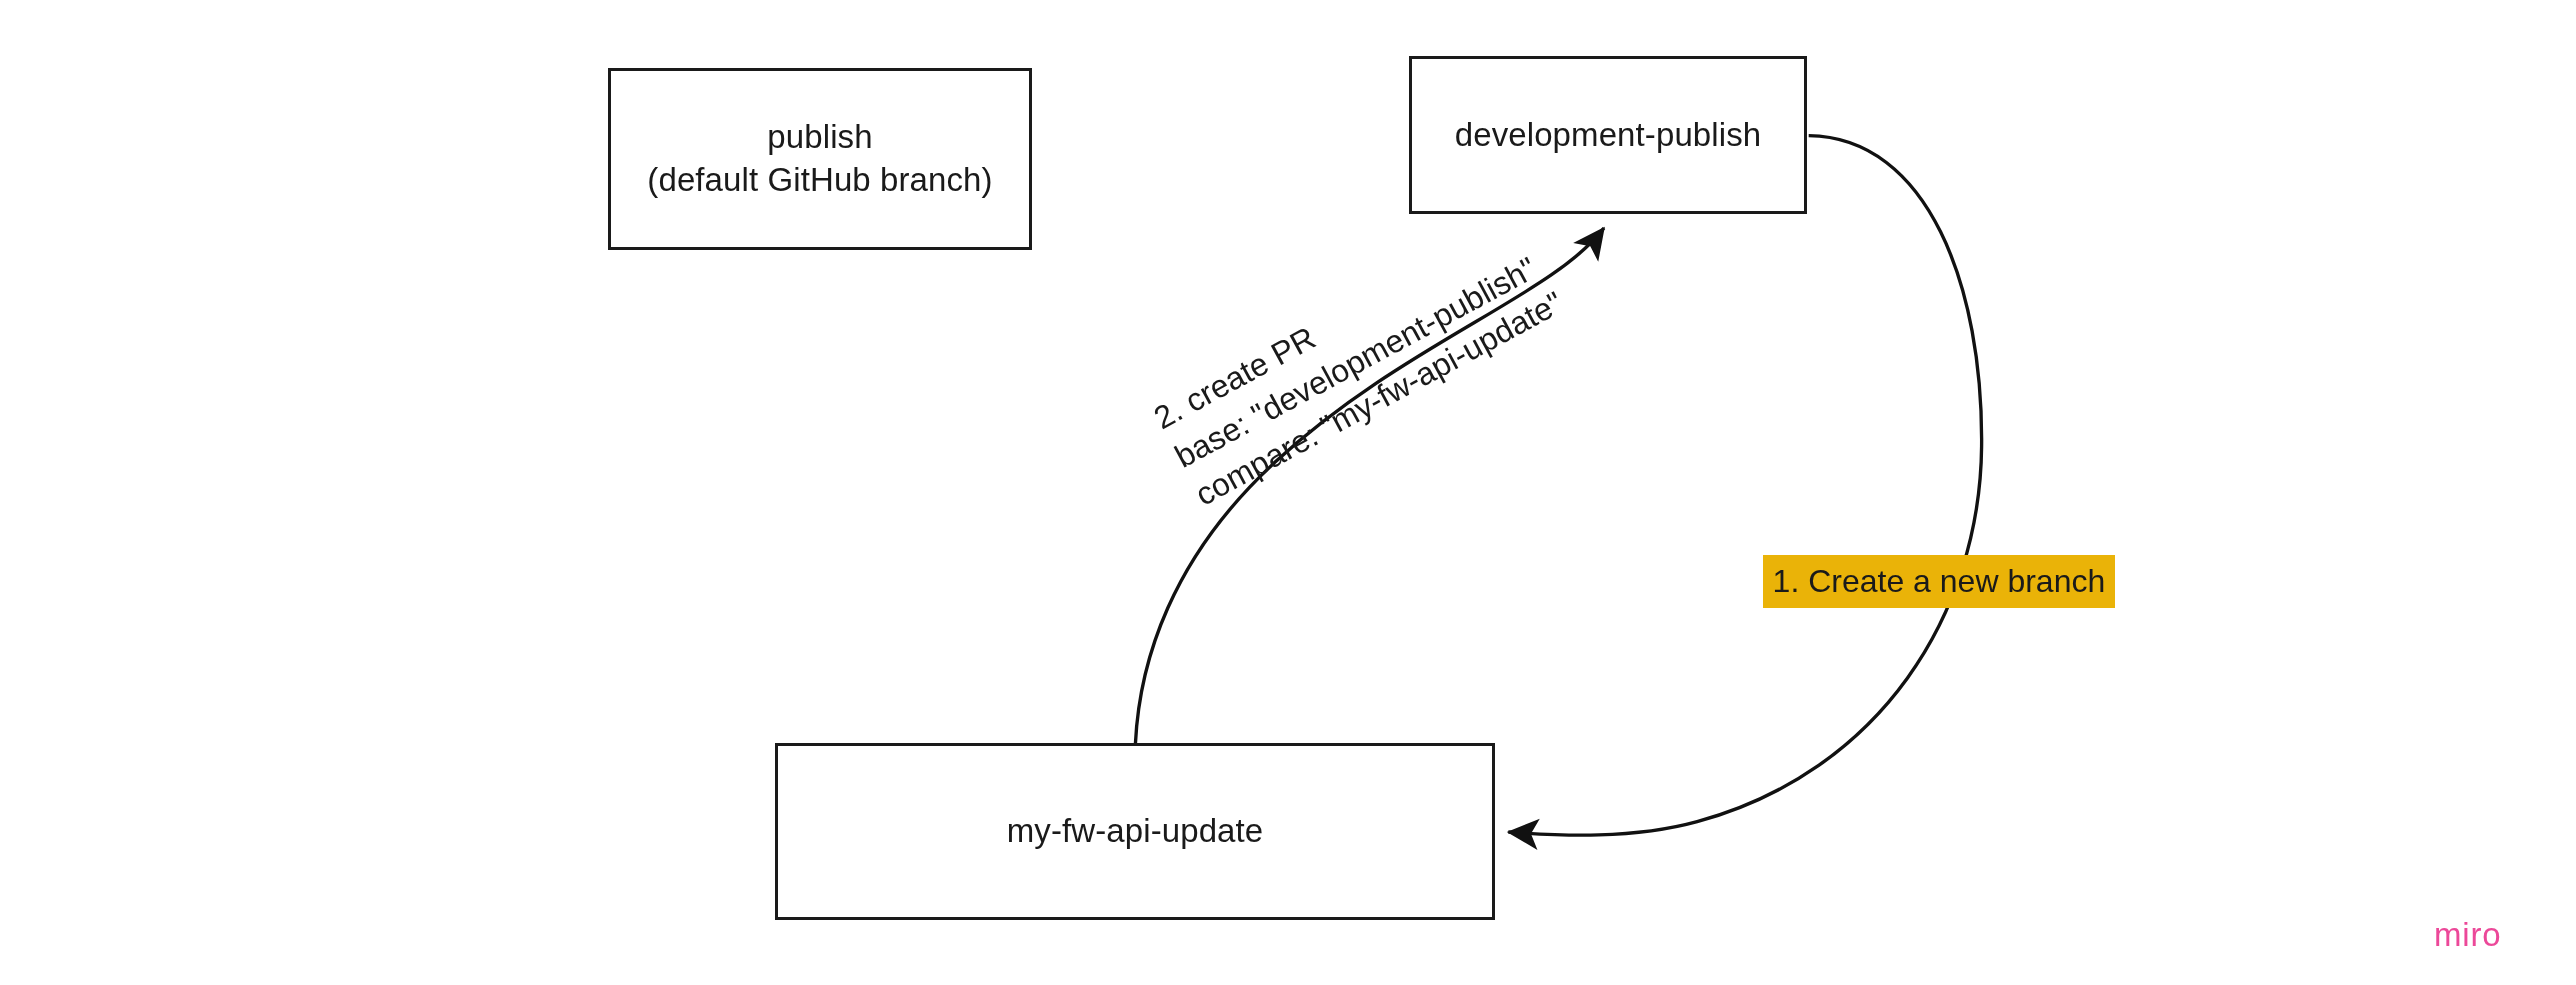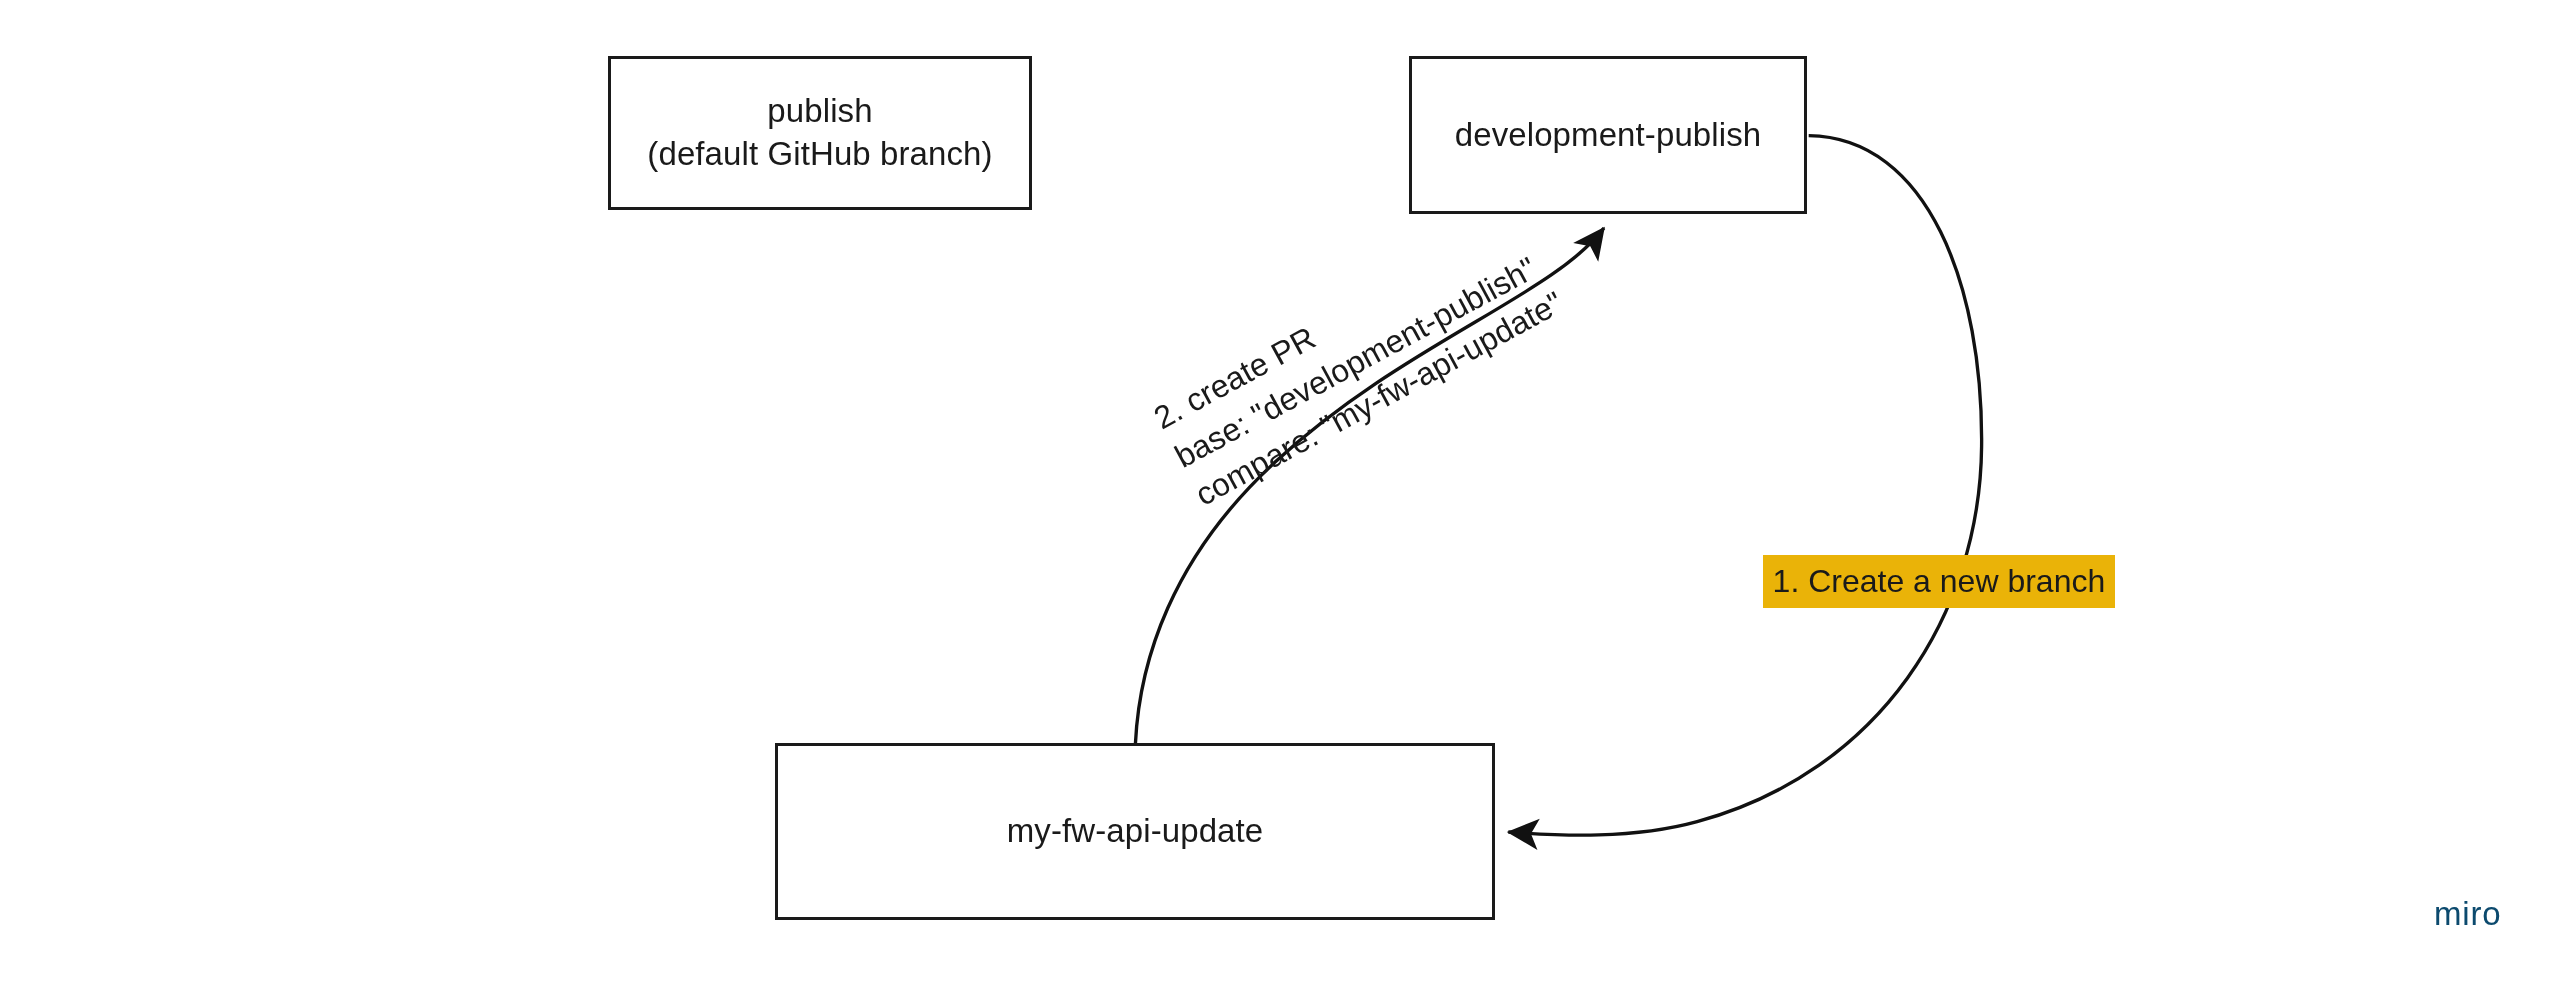--- a/index.html
+++ b/index.html
@@ -62,24 +62,24 @@
   }
   #label-create-branch {
     left: 1763px;
     top: 555px;
     padding: 4.8px 9.6px;
     background: #eab308;
   }
   #watermark {
     position: absolute;
     left: 2434px;
-    top: 895px;
+    top: 916px;
     font-size: 33px;
     letter-spacing: 0.8px;
-    color: #0c4a6e;
+    color: #ec4899;
     z-index: 5;
     user-select: none;
   }
 </style>
 </head>
 <body>
 
 <div id="canvas">
 
   <svg id="edges" viewBox="0 0 3233 1237" width="2576" height="986" xmlns="http://www.w3.org/2000/svg">
@@ -87,21 +87,21 @@
       <marker id="arrow-head" viewBox="0 0 12 12" refX="10.5" refY="6" markerWidth="11" markerHeight="11" orient="auto-start-reverse" markerUnits="strokeWidth">
         <path d="M 0.6 0.9 L 11 6 L 0.6 11.1 L 3.1 6 Z" fill="#111111"></path>
       </marker>
     </defs>
 
     <path id="path-create-branch" d="M 2270 170 C 2420 172 2489 360 2487 560 C 2485 770 2360 968 2130 1031 C 2050 1053 1960 1049 1893 1044" fill="none" stroke="#111111" stroke-width="4.2" marker-end="url(#arrow-head)"></path>
 
     <path id="path-create-pr" d="M 1425 933 C 1430 830 1470 700 1600 580 C 1760 432 1950 370 2013 286" fill="none" stroke="#111111" stroke-width="4.2" marker-end="url(#arrow-head)"></path>
   </svg>
 
-  <div class="node" id="node-publish" style="left:608px; top:56px; width:424px; height:154px;">
+  <div class="node" id="node-publish" style="left:608px; top:68px; width:424px; height:182px;">
     <div class="node-label">publish
 (default GitHub branch)</div>
   </div>
 
   <div class="node" id="node-development-publish" style="left:1409px; top:56px; width:398px; height:158px;">
     <div class="node-label">development-publish</div>
   </div>
 
   <div class="node" id="node-my-fw-api-update" style="left:775px; top:743px; width:720px; height:177px;">
     <div class="node-label">my-fw-api-update</div>

